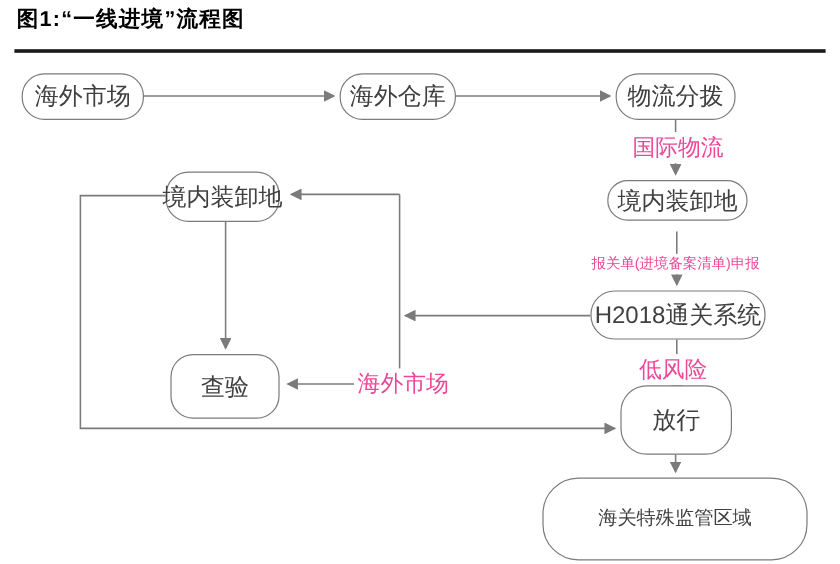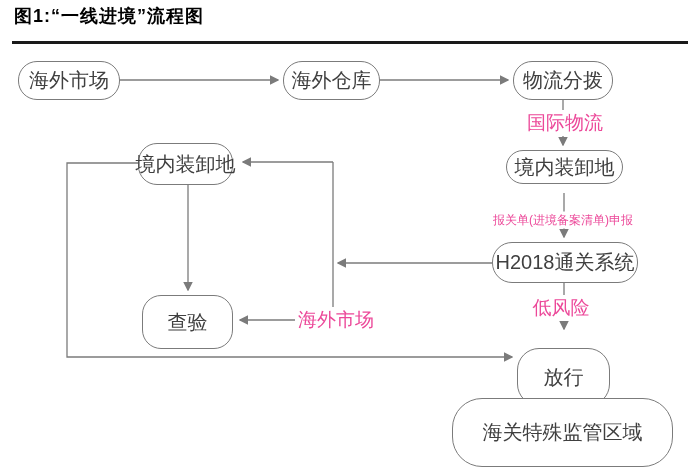--- a/index.html
+++ b/index.html
@@ -13,21 +13,21 @@
   }
   #separator{
     position:absolute;left:12px;top:41px;width:676px;height:3px;background:#1a1a1a;
   }
   #connectors{position:absolute;left:0;top:0;}
   .node{
     position:absolute;box-sizing:border-box;background:#ffffff;border:1.5px solid #7b7b7b;
     border-radius:19px;display:flex;align-items:center;justify-content:center;
     font-size:20px;color:#404040;white-space:nowrap;z-index:3;
   }
-  .node.big{border-radius:30px;flex-direction:row;line-height:1.45;font-size:20px;}
+  .node.big{border-radius:30px;flex-direction:row;line-height:1.45;font-size:16px;}
   .elabel{
     position:absolute;transform:translate(-50%,-50%);background:#ffffff;padding:0 3px;
     font-size:19px;color:#ec4899;white-space:nowrap;z-index:2;
   }
   .elabel.small{font-size:12px;}
 </style>
 </head>
 <body>
 
 <div id="page">
@@ -87,21 +87,21 @@
   </div>
 
   <div class="node" style="left:506px;top:150px;width:117px;height:34px;border-radius:21px">
     <span>境内装卸地</span>
   </div>
 
   <div class="node" style="left:492px;top:242px;width:146px;height:41px;border-radius:20px">
     <span>H2018通关系统</span>
   </div>
 
-  <div class="node" style="left:517px;top:348px;width:93px;height:58px;border-radius:22px">
+  <div class="node" style="left:517px;top:321px;width:93px;height:58px;border-radius:22px">
     <span>放行</span>
   </div>
 
   <div class="node big" style="left:452px;top:398px;width:221px;height:69px">
     <span>海关特殊监管区域</span>
   </div>
 
   <div class="node" style="left:138px;top:143px;width:95px;height:42px">
     <span>境内装卸地</span>
   </div>

